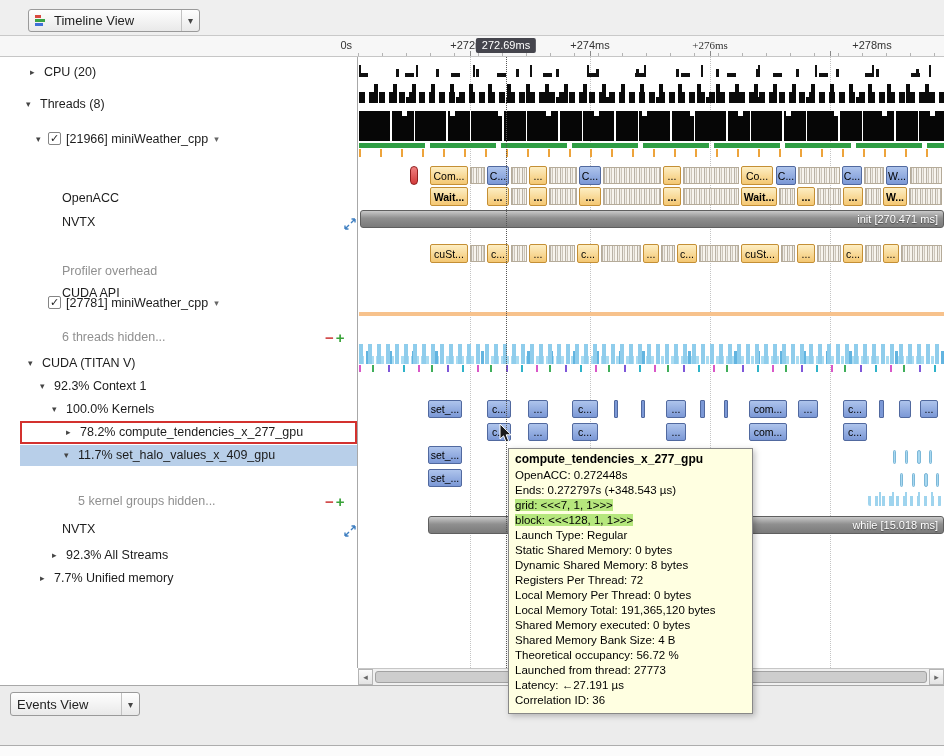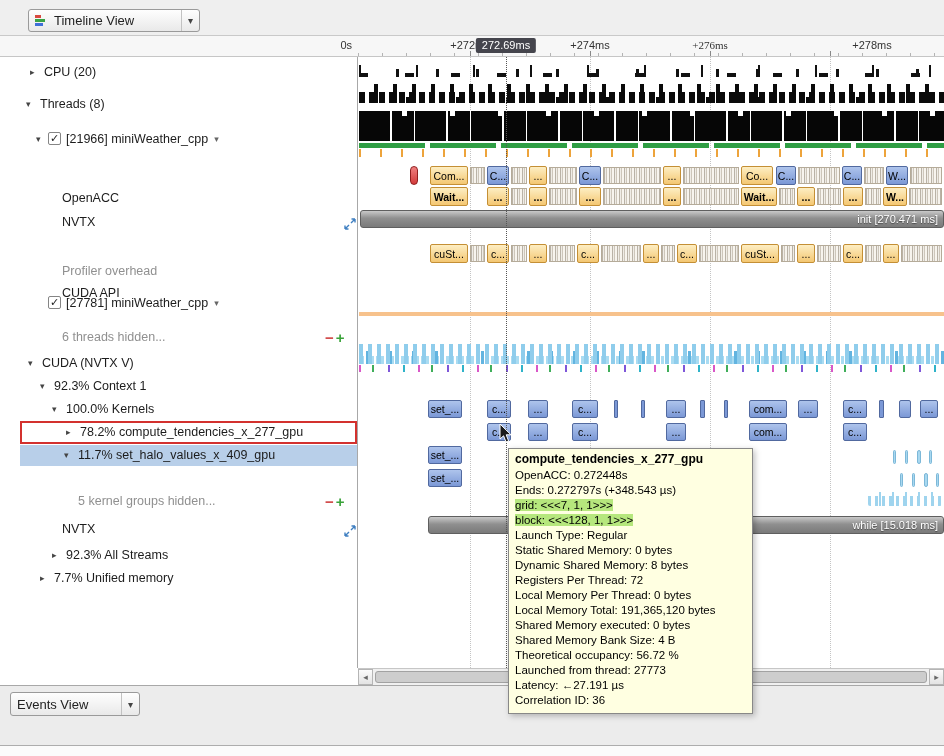--- a/index.html
+++ b/index.html
@@ -322,21 +322,21 @@
           <span class="tree-label muted">6 threads hidden...</span>
         </span>
         <span class="pm-wrap">
           <span class="pm-minus">−</span>
           <span class="pm-plus">+</span>
         </span>
       </div>
       <div class="tree-row" style="top: 353px;">
         <span class="tree-arrow" style="left: 8px;">▾</span>
         <span class="tree-label-wrap" style="left: 22px;">
-          <span class="tree-label">CUDA (NVTX V)</span>
+          <span class="tree-label">CUDA (TITAN V)</span>
         </span>
       </div>
       <div class="tree-row" style="top: 376px;">
         <span class="tree-arrow" style="left: 20px;">▾</span>
         <span class="tree-label-wrap" style="left: 34px;">
           <span class="tree-label">92.3% Context 1</span>
         </span>
       </div>
       <div class="tree-row" style="top: 399px;">
         <span class="tree-arrow" style="left: 32px;">▾</span>

